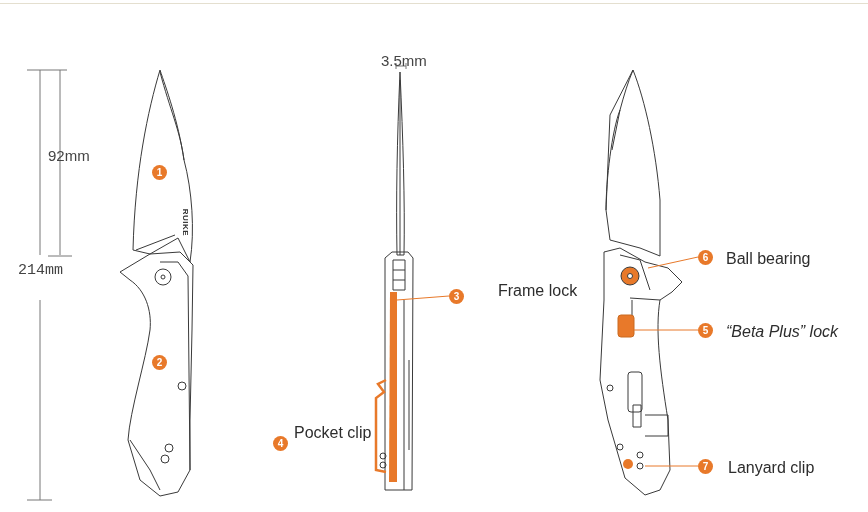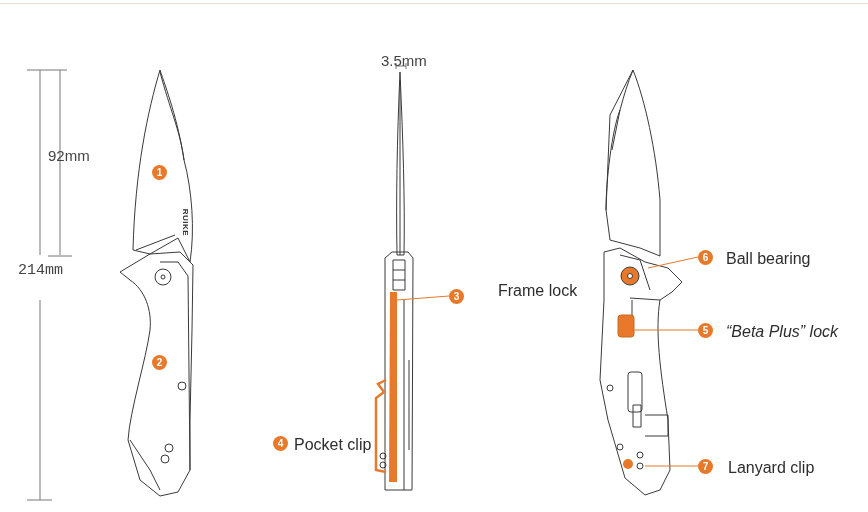--- a/index.html
+++ b/index.html
@@ -103,18 +103,18 @@
 
 <div class="badge" style="left:152px;top:165px;">1</div>
 <div class="badge" style="left:152px;top:355px;">2</div>
 <div class="badge" style="left:449px;top:289px;">3</div>
 <div class="badge" style="left:273px;top:436px;">4</div>
 <div class="badge" style="left:698px;top:323px;">5</div>
 <div class="badge" style="left:698px;top:250px;">6</div>
 <div class="badge" style="left:698px;top:459px;">7</div>
 
 <div class="lbl" style="left:473px;top:282px;margin-left:25px;">Frame lock</div>
-<div class="lbl" style="left:294px;top:436px;">Pocket clip</div>
+<div class="lbl" style="left:294px;top:424px;">Pocket clip</div>
 <div class="lbl" style="left:726px;top:323px;font-style:italic;">“Beta Plus” lock</div>
 <div class="lbl" style="left:726px;top:250px;">Ball bearing</div>
 <div class="lbl" style="left:728px;top:459px;">Lanyard clip</div>
 
 <div style="position:absolute;left:172px;top:218px;transform:rotate(90deg);font-size:8px;font-weight:bold;color:#333;letter-spacing:0.5px;">RUIKE</div>
 
 </body></html>

